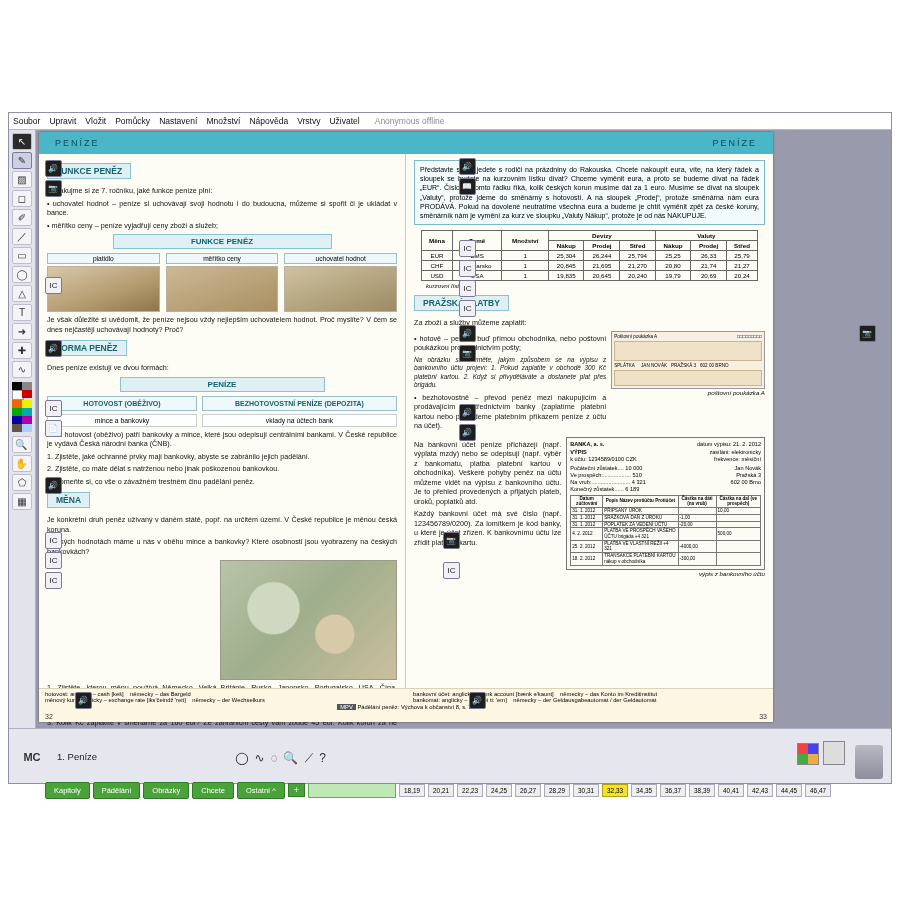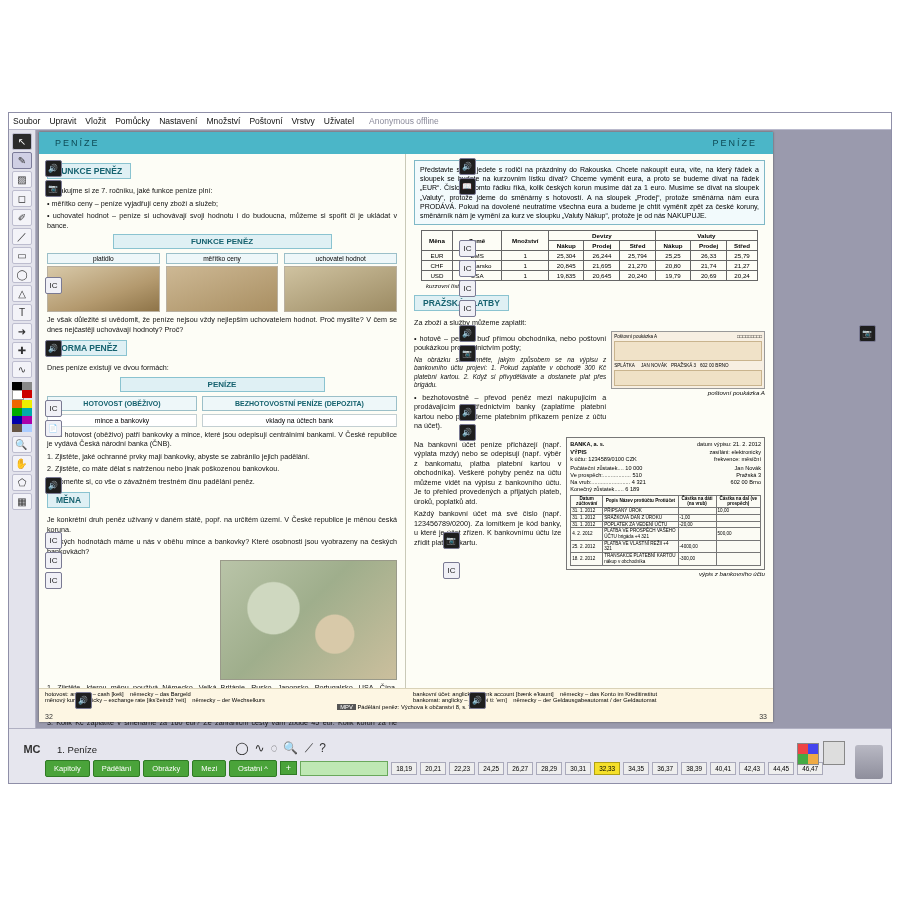--- a/index.html
+++ b/index.html
@@ -51,21 +51,21 @@
   table.vyp{border-collapse:collapse;width:100%;font-size:4.6px;margin-top:2px;}
   table.vyp th,table.vyp td{border:1px solid #777;padding:0 1px;}
   .footstrip{position:absolute;left:0;right:0;bottom:0;height:34px;background:#fdf6e3;border-top:1px solid #d9d2b8;font-size:5.8px;padding:2px 6px;box-sizing:border-box;}
   .pagenum{position:absolute;bottom:2px;font-size:7px;color:#333;}
   
   .icol{position:absolute;display:flex;flex-direction:column;gap:3px;}
   .ic{width:15px;height:15px;border:1px solid #7a7a93;background:#f0f0f6;border-radius:2px;display:flex;align-items:center;justify-content:center;font-size:8px;color:#222;}
   .ic.blk{background:#1e1e1e;color:#fff;}
   
   .bottom{position:absolute;left:0;right:0;bottom:0;height:54px;background:#e6e6ee;border-top:1px solid #b0b0c2;}
-  .bb-top{height:26px;display:flex;align-items:flex-end;gap:8px;padding-left:6px;}
+  .bb-top{height:26px;display:flex;align-items:flex-start;gap:8px;padding-left:6px;margin-top:22px;}
   .mc{font-size:11px;font-weight:bold;color:#333;width:34px;text-align:center;}
   .chaptitle{font-size:9.5px;color:#222;}
   .shapes{display:flex;gap:6px;margin-left:130px;color:#333;font-size:12px;}
   .bb-bot{height:26px;display:flex;align-items:center;gap:3px;padding-left:36px;}
   .tab{background:#4aa33a;color:#fff;font-size:7.5px;padding:3px 8px;border:1px solid #2f7a24;border-radius:2px;}
   .plus{background:#4aa33a;color:#fff;font-size:9px;padding:1px 5px;border:1px solid #2f7a24;}
   .rng{background:#bfe8b4;width:86px;height:13px;border:1px solid #6aa85c;}
   .pg{background:#eee;border:1px solid #aab;font-size:6.4px;padding:2px 4px;}
   .pg.act{background:#f5e02a;border-color:#b0a014;}
   .trash{position:absolute;right:8px;bottom:4px;width:28px;height:34px;background:linear-gradient(#b9b9c4,#8e8e9c);border-radius:3px;}
@@ -78,21 +78,21 @@
 
 <div id="app">
 
   <div class="menubar">
     <span>Soubor</span>
     <span>Upravit</span>
     <span>Vložit</span>
     <span>Pomůcky</span>
     <span>Nastavení</span>
     <span>Množství</span>
-    <span>Poštovní</span>
+    <span>Nápověda</span>
     <span>Vrstvy</span>
     <span>Uživatel</span>
     <span class="user">Anonymous offline</span>
   </div>
 
   <div class="ltools">
     <div class="tbtn dark">↖</div>
     <div class="tbtn sel">✎</div>
     <div class="tbtn">▨</div>
     <div class="tbtn">◻</div>
@@ -131,22 +131,22 @@
       <div class="banner">
         <span>PENÍZE</span>
         <span>PENÍZE</span>
       </div>
 
       <div class="cols">
 
         <div class="col colL">
           <div class="secthead">FUNKCE PENĚZ</div>
           <div class="p">Zopakujme si ze 7. ročníku, jaké funkce peníze plní:</div>
+          <div class="p">• <span>uchovatel hodnot – peníze si uchovávají svoji hodnotu i do budoucna, můžeme si spořit či je ukládat v bance.</span></div>
           <div class="p">• <span>měřítko ceny – peníze vyjadřují ceny zboží a služeb;</span></div>
-          <div class="p">• <span>uchovatel hodnot – peníze si uchovávají svoji hodnotu i do budoucna, můžeme si spořit či je ukládat v bance.</span></div>
 
           <div class="box-title">FUNKCE PENĚZ</div>
           <div class="three">
             <div class="it">
                 <div class="cap">platidlo</div>
                 <div class="ph a"></div>
               </div>
             <div class="it">
                 <div class="cap">měřítko ceny</div>
                 <div class="ph b"></div>
@@ -437,21 +437,21 @@
         <span>◌</span>
         <span>🔍</span>
         <span>⟋</span>
         <span>?</span>
       </span>
     </div>
     <div class="bb-bot">
       <span class="tab">Kapitoly</span>
       <span class="tab">Pádělání</span>
       <span class="tab">Obrázky</span>
-      <span class="tab">Mezi</span>
+      <span class="tab">Chcete</span>
       <span class="tab">Ostatní ^</span>
       <span class="plus">+</span>
       <span class="rng"></span>
       <span class="pg">18,19</span>
       <span class="pg">20,21</span>
       <span class="pg">22,23</span>
       <span class="pg">24,25</span>
       <span class="pg">26,27</span>
       <span class="pg">28,29</span>
       <span class="pg">30,31</span>

